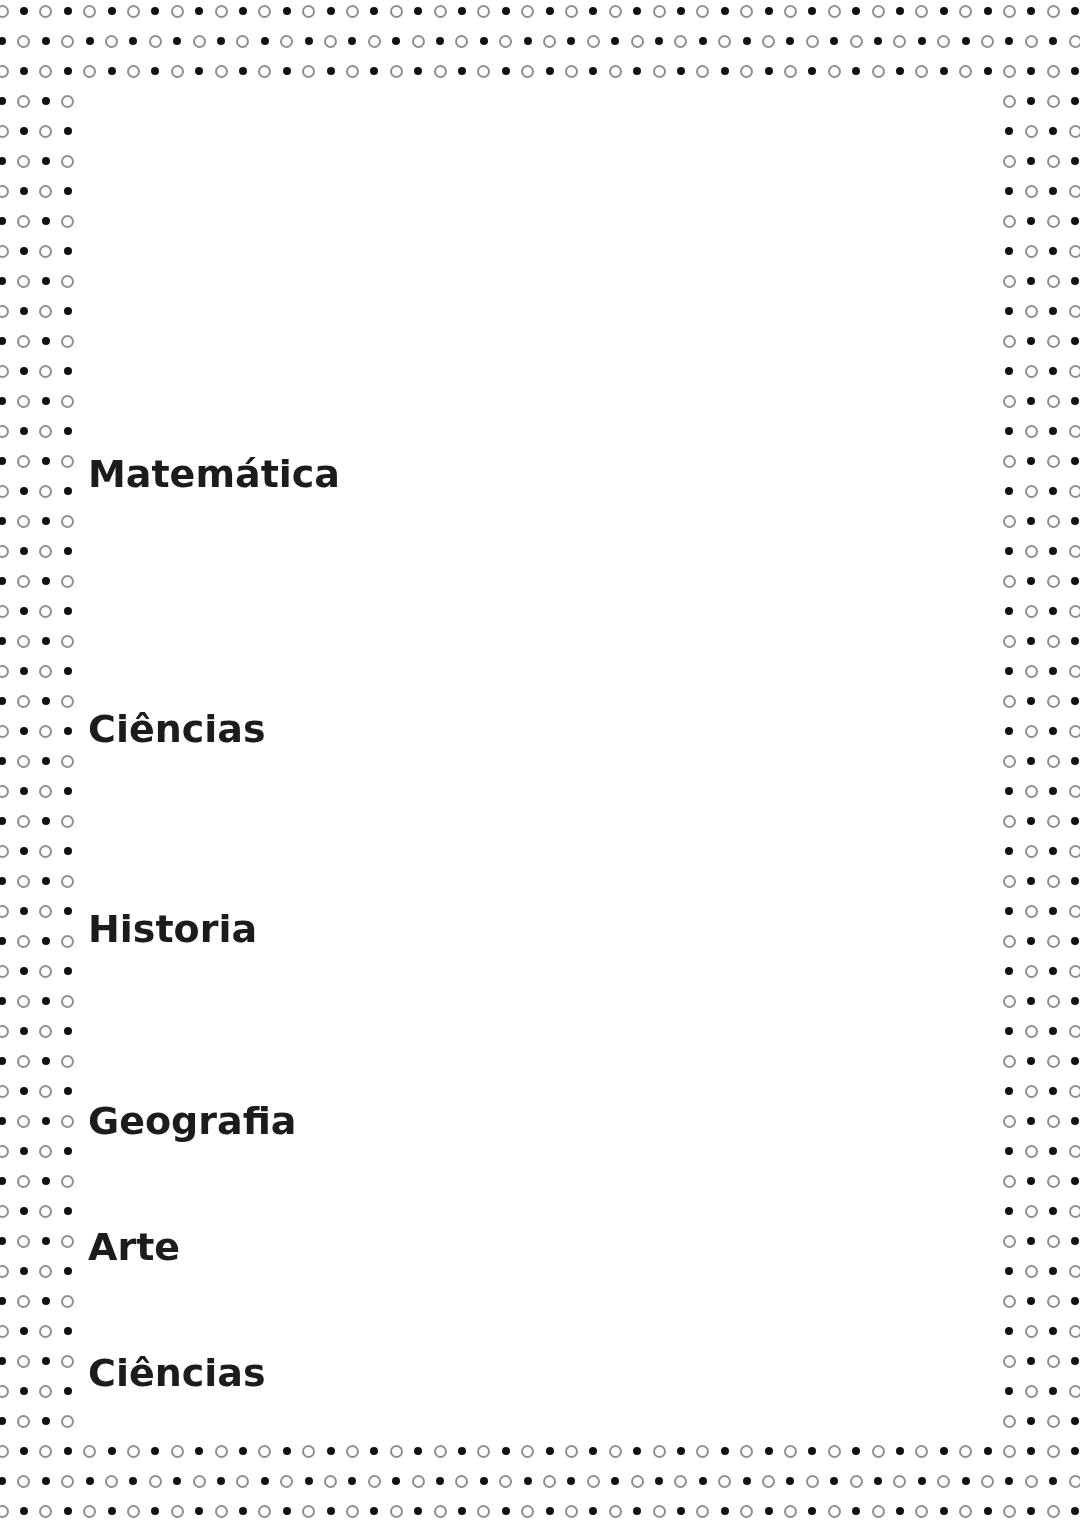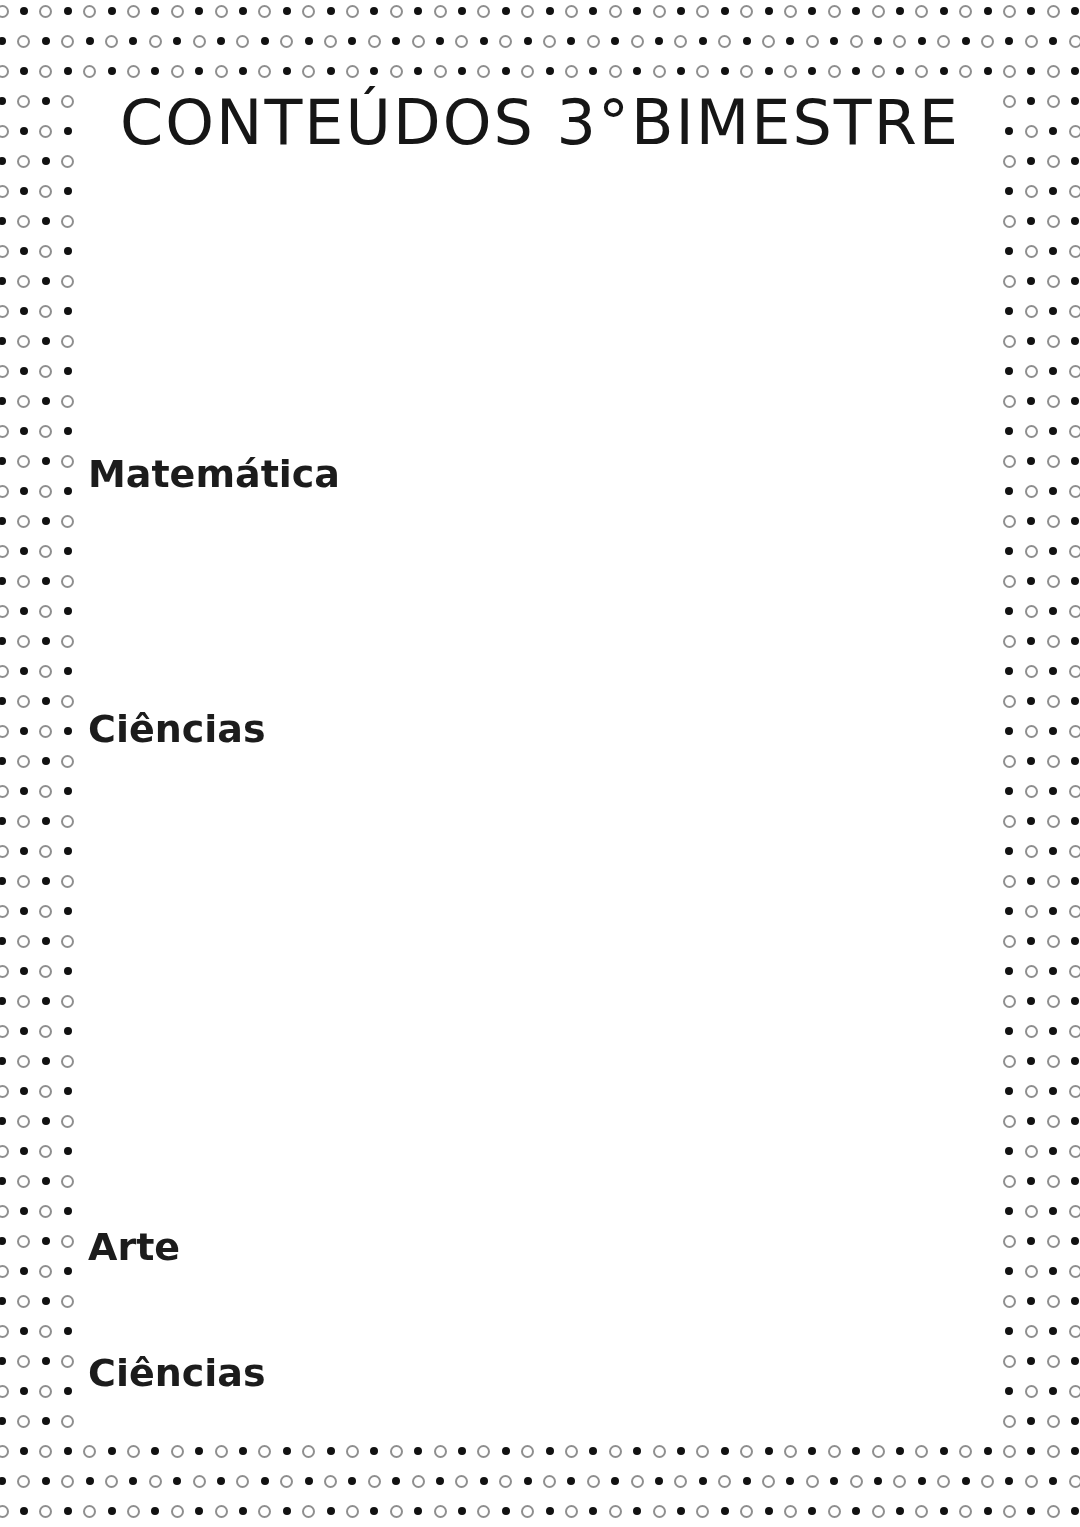--- a/index.html
+++ b/index.html
@@ -736,27 +736,28 @@
       <div class="bdot" style="left: 939.7px; top: 1507px; background: rgb(18, 18, 18);"></div>
       <div class="bcircle" style="left: 959.1px; top: 1504.5px; border-color: rgb(143, 143, 143);"></div>
       <div class="bdot" style="left: 983.5px; top: 1507px; background: rgb(18, 18, 18);"></div>
       <div class="bcircle" style="left: 1002.9px; top: 1504.5px; border-color: rgb(143, 143, 143);"></div>
       <div class="bdot" style="left: 1027.3px; top: 1507px; background: rgb(18, 18, 18);"></div>
       <div class="bcircle" style="left: 1046.7px; top: 1504.5px; border-color: rgb(143, 143, 143);"></div>
       <div class="bdot" style="left: 1071.1px; top: 1507px; background: rgb(18, 18, 18);"></div>
     </div>
 
   <div class="content">
-    <h1 class="title">CONTEÚDOS 3°BIMESTRE</h1>
 
 
     <div class="subject s1">Matemática</div>
 
     <div class="subject s2">Ciências</div>
 
-
+    <div class="subject s3">Historia</div>
+
+    <div class="subject s4">Geografia</div>
 
     <div class="subject s5">Arte</div>
 
     <div class="subject s6">Ciências</div>
   </div>
 
 </div>
 
 </body></html>

